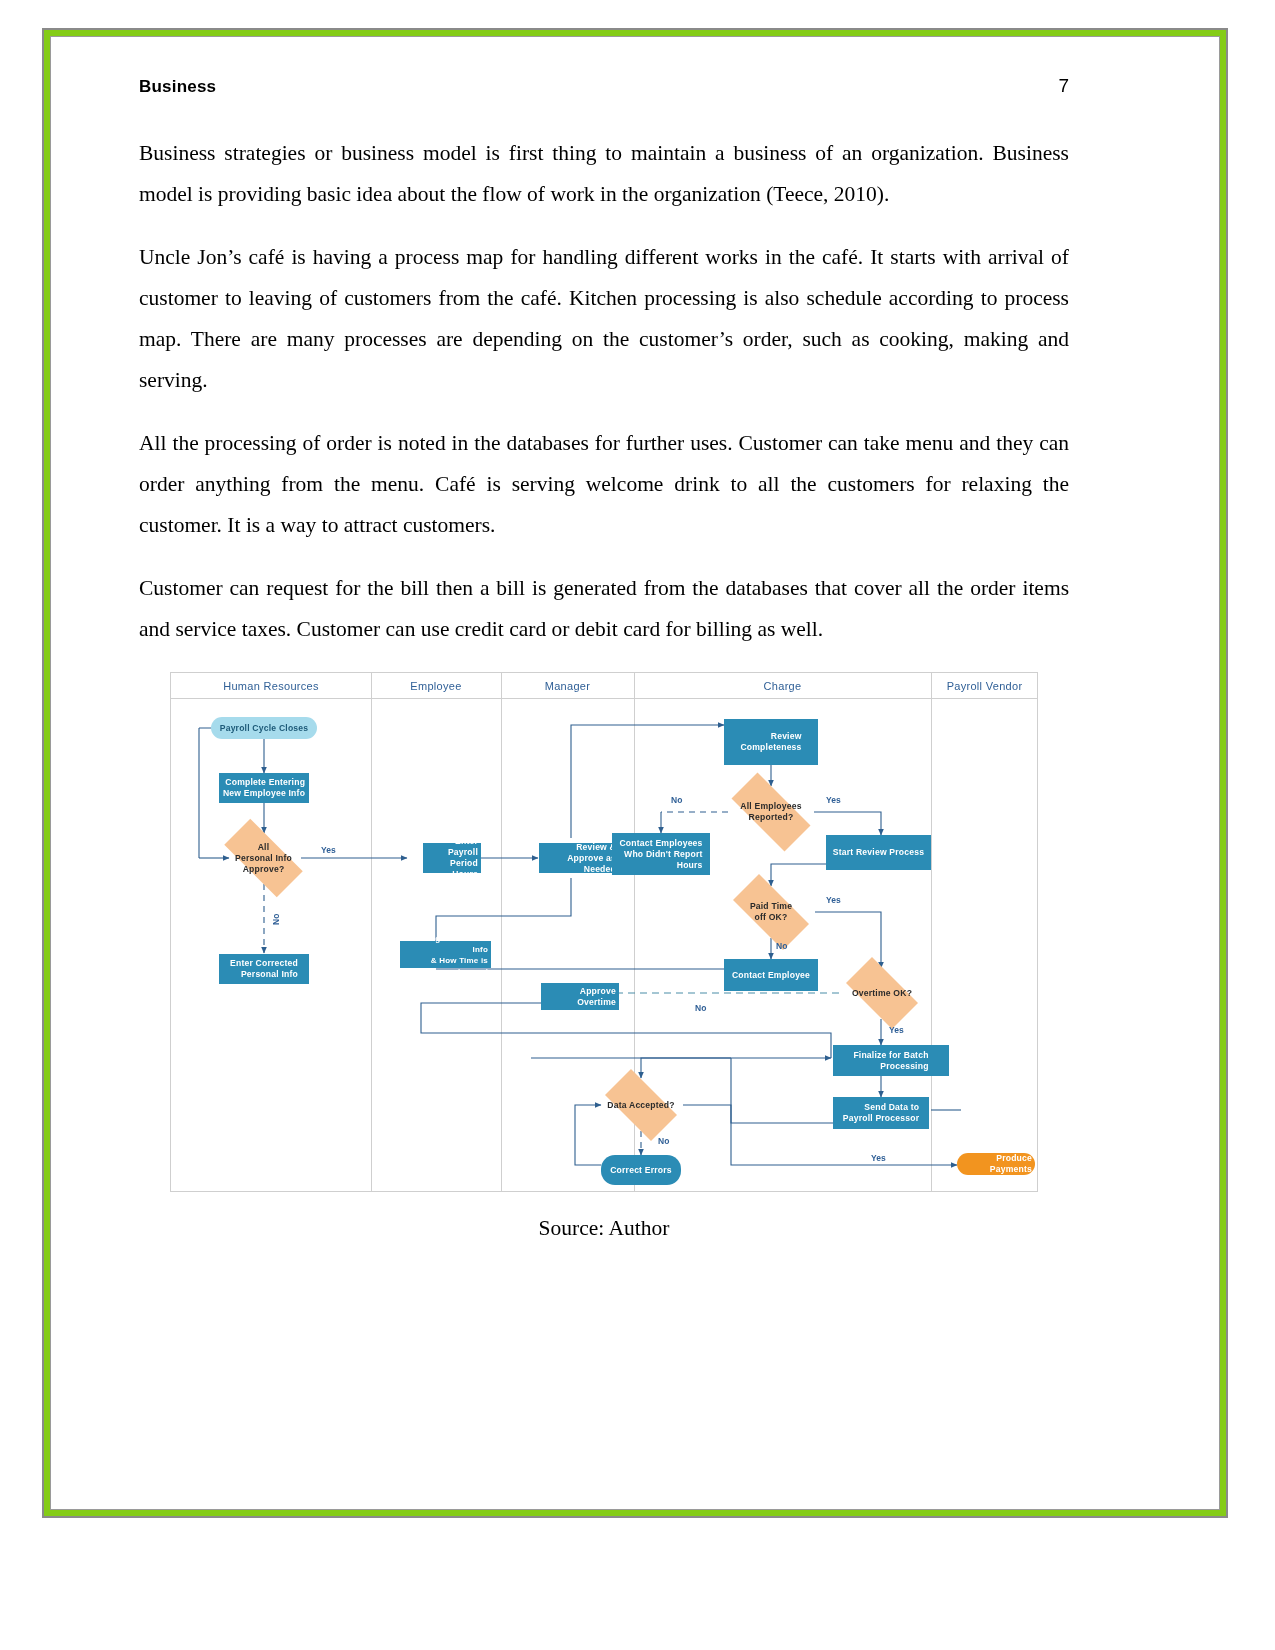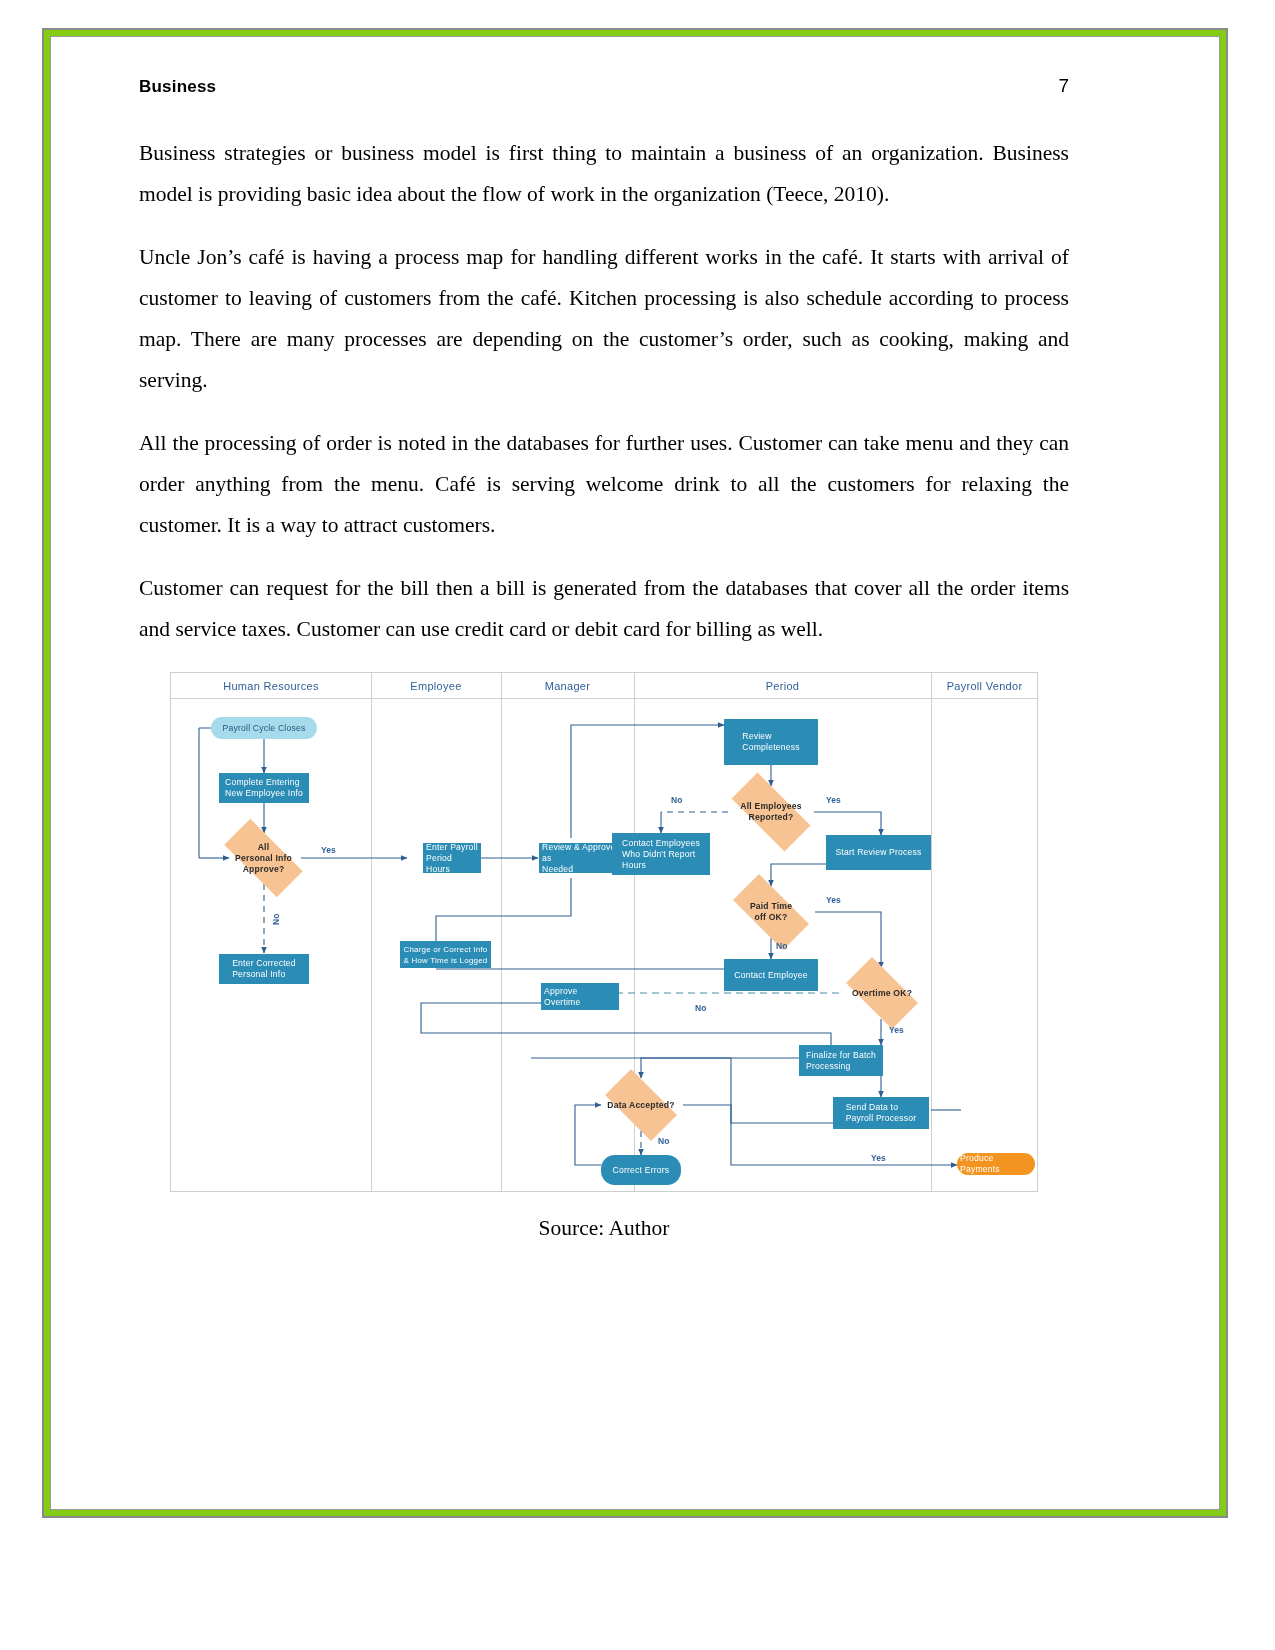--- a/index.html
+++ b/index.html
@@ -104,24 +104,24 @@
     bottom: 0;
     width: 1px;
     background: #cfcfcf;
   }
   .node {
     position: absolute;
     box-sizing: border-box;
     display: flex;
     align-items: center;
     justify-content: center;
-    text-align: left;
+    text-align: right;
     font-family: "Liberation Sans", sans-serif;
     font-size: 8.6px;
-    font-weight: 400;
+    font-weight: 700;
     line-height: 11px;
     letter-spacing: 0.2px;
     padding: 2px 3px;
   }
   .node.proc { background: #2b8cb5; color: #ffffff; }
   .node.start {
     background: #a6dbec; color: #1d5a78;
     border-radius: 22px;
   }
   .node.endcap {
@@ -186,21 +186,21 @@
         <div class="flow">
 
           <div class="lane-div" style="left:200px;"></div>
           <div class="lane-div" style="left:330px;"></div>
           <div class="lane-div" style="left:463px;"></div>
           <div class="lane-div" style="left:760px;"></div>
 
           <div class="lane-head" style="left:0px; width:200px;">Human Resources</div>
           <div class="lane-head" style="left:200px; width:130px;">Employee</div>
           <div class="lane-head" style="left:330px; width:133px;">Manager</div>
-          <div class="lane-head" style="left:463px; width:297px;">Period</div>
+          <div class="lane-head" style="left:463px; width:297px;">Charge</div>
           <div class="lane-head" style="left:760px; width:107px;">Payroll Vendor</div>
 
           <svg class="svg-layer" viewBox="0 0 868 520">
             <defs>
               <marker id="ah" markerWidth="7" markerHeight="7" refX="5.6" refY="3" orient="auto">
                 <path d="M0,0.4 L6,3 L0,5.6 z" fill="#2e5f8f"></path>
               </marker>
               <marker id="ahl" markerWidth="7" markerHeight="7" refX="5.6" refY="3" orient="auto">
                 <path d="M0,0.4 L6,3 L0,5.6 z" fill="#4a7fb5"></path>
               </marker>
@@ -297,21 +297,21 @@
           <div class="dec" style="left:550px; top:213px; width:100px; height:52px;">
             <div class="dia"></div>
             <div class="dtxt" style="white-space:pre-line;">Paid Time
 off OK?</div>
           </div>
           <div class="node proc" style="left:553px; top:286px; width:94px; height:32px;">Contact Employee</div>
           <div class="dec" style="left:665px; top:294px; width:92px; height:52px;">
             <div class="dia"></div>
             <div class="dtxt">Overtime OK?</div>
           </div>
-          <div class="node proc" style="left:628px; top:372px; width:84px; height:31px; white-space:pre-line;">Finalize for Batch
+          <div class="node proc" style="left:662px; top:372px; width:116px; height:31px; white-space:pre-line;">Finalize for Batch
 Processing</div>
           <div class="node proc" style="left:662px; top:424px; width:96px; height:32px; white-space:pre-line;">Send Data to
 Payroll Processor</div>
           <div class="dec" style="left:424px; top:406px; width:92px; height:52px;">
             <div class="dia"></div>
             <div class="dtxt">Data Accepted?</div>
           </div>
           <div class="node proc" style="left:430px; top:482px; width:80px; height:30px;border-radius:14px;">Correct Errors</div>
 
           <div class="node endcap" style="left:786px; top:480px; width:78px; height:22px;">Produce Payments</div>

